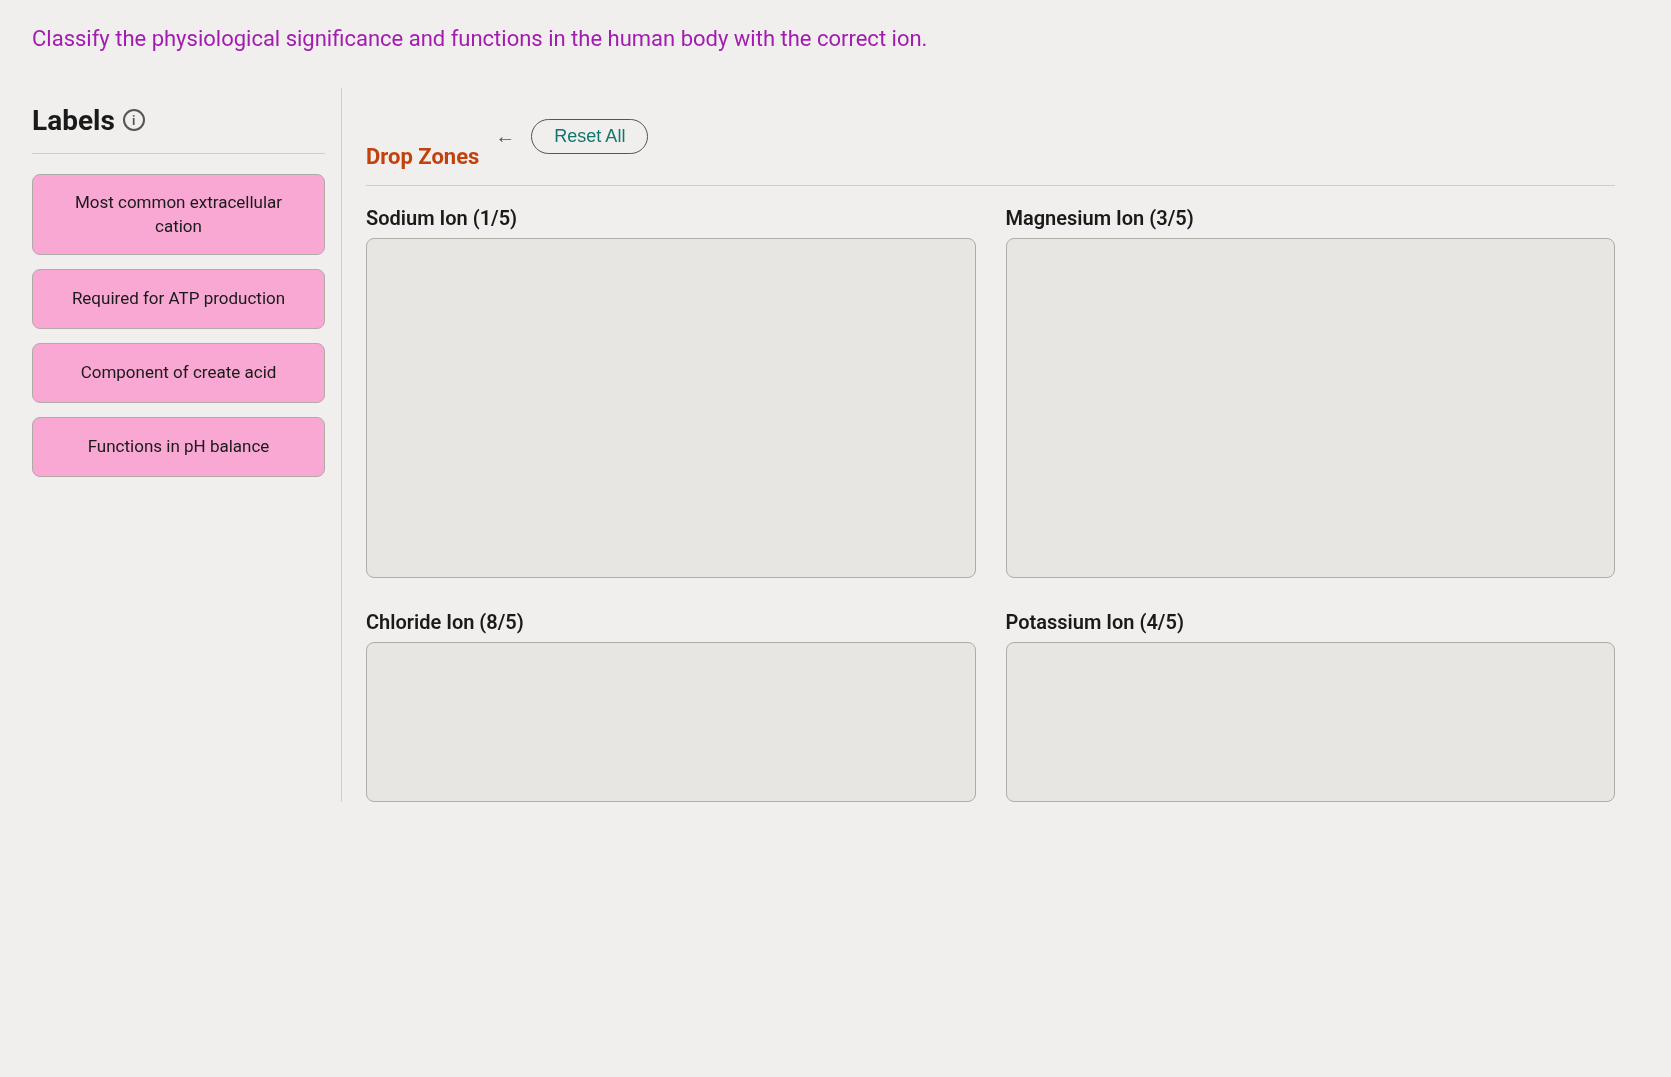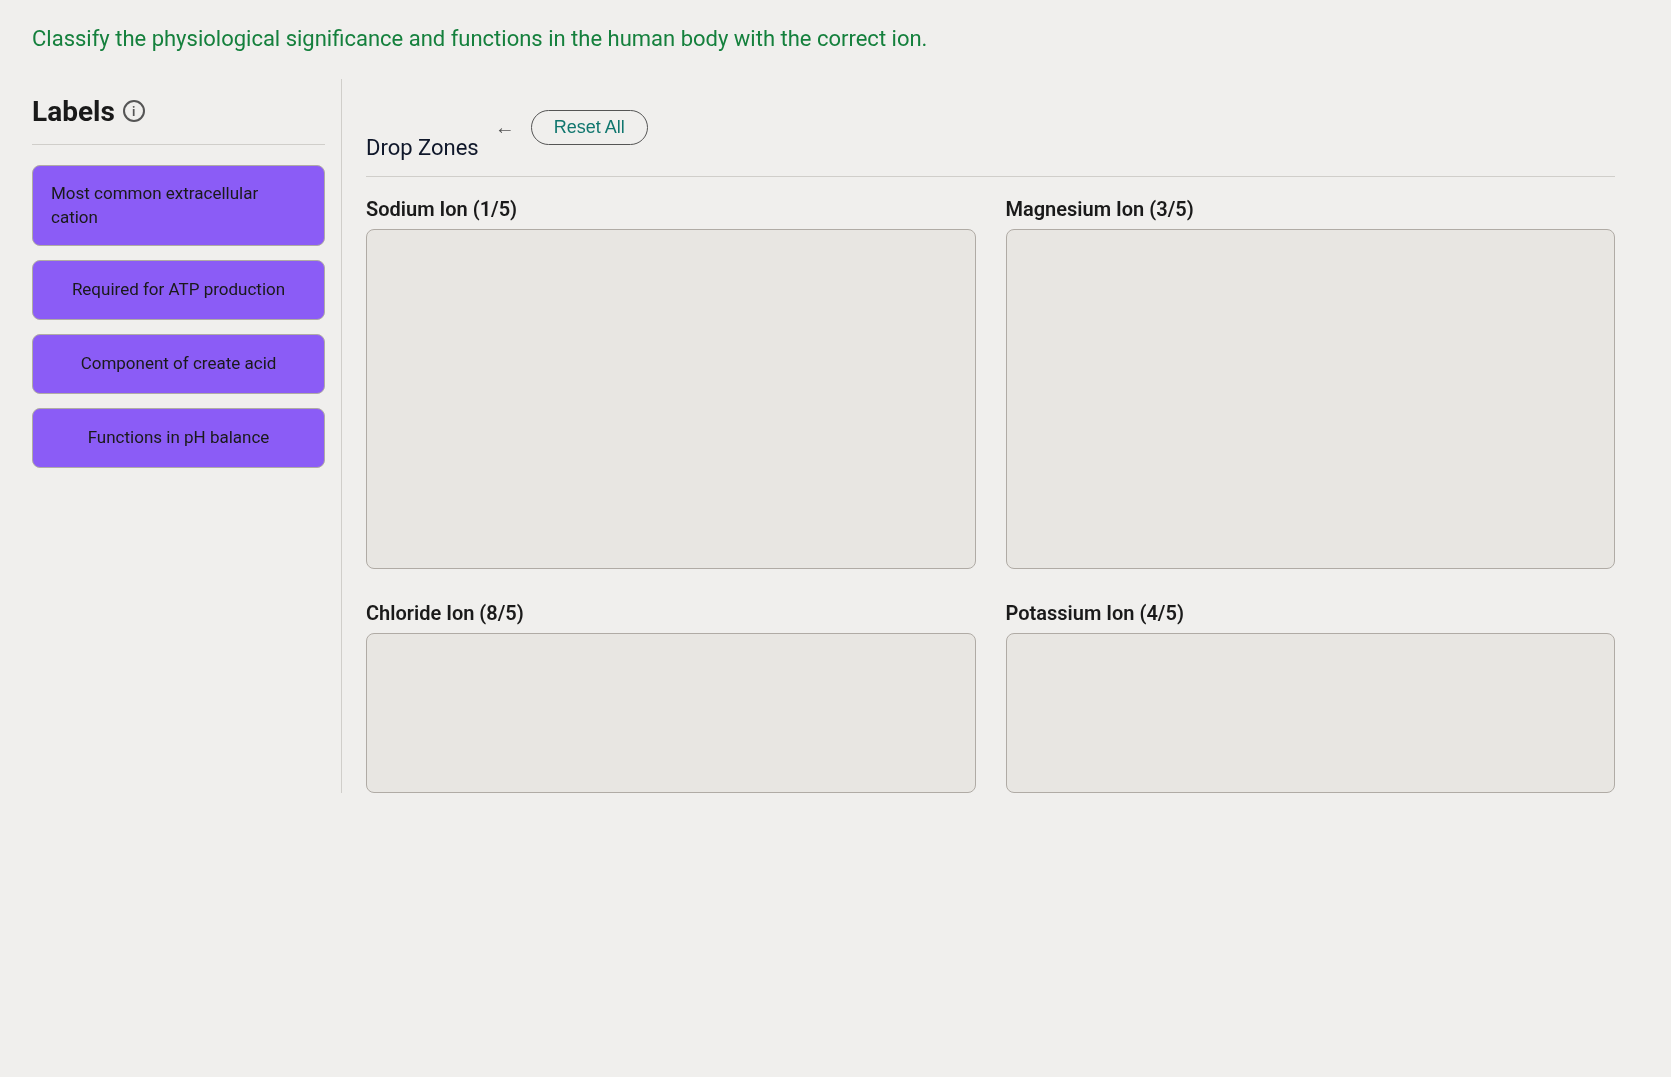--- a/index.html
+++ b/index.html
@@ -16,22 +16,22 @@
       min-height: 1077px;
     }
 
     .page-container {
       padding: 24px 32px;
     }
 
     .question-text {
       font-size: 22px;
       font-weight: 400;
-      color: #15803d;
-      margin-bottom: 24px;
+      color: #a21caf;
+      margin-bottom: 33px;
       line-height: 1.4;
     }
 
     .main-layout {
       display: flex;
       gap: 0;
       background-color: #f0efed;
     }
 
     
@@ -72,28 +72,28 @@
       flex-shrink: 0;
     }
 
     .label-cards {
       display: flex;
       flex-direction: column;
       gap: 14px;
     }
 
     .label-card {
-      background-color: #8b5cf6;
+      background-color: #f9a8d4;
       border: 1.5px solid #b0aba5;
       border-radius: 8px;
       padding: 16px 18px;
       font-size: 17px;
       font-weight: 400;
       color: #1a1a1a;
-      text-align: left;
+      text-align: center;
       cursor: grab;
       line-height: 1.4;
       min-height: 60px;
       display: flex;
       align-items: center;
       justify-content: center;
     }
 
     
     .drop-zones-panel {
@@ -105,22 +105,22 @@
       display: flex;
       align-items: center;
       gap: 16px;
       margin-bottom: 20px;
       padding-bottom: 16px;
       border-bottom: 1px solid #d0ceca;
     }
 
     .drop-zones-title {
       font-size: 22px;
-      font-weight: 400;
-      color: #0f172a;
+      font-weight: 700;
+      color: #c2410c;
       margin-top: 40px;
     }
 
     .back-arrow {
       font-size: 20px;
       color: #555;
       cursor: pointer;
       display: flex;
       align-items: center;
     }

